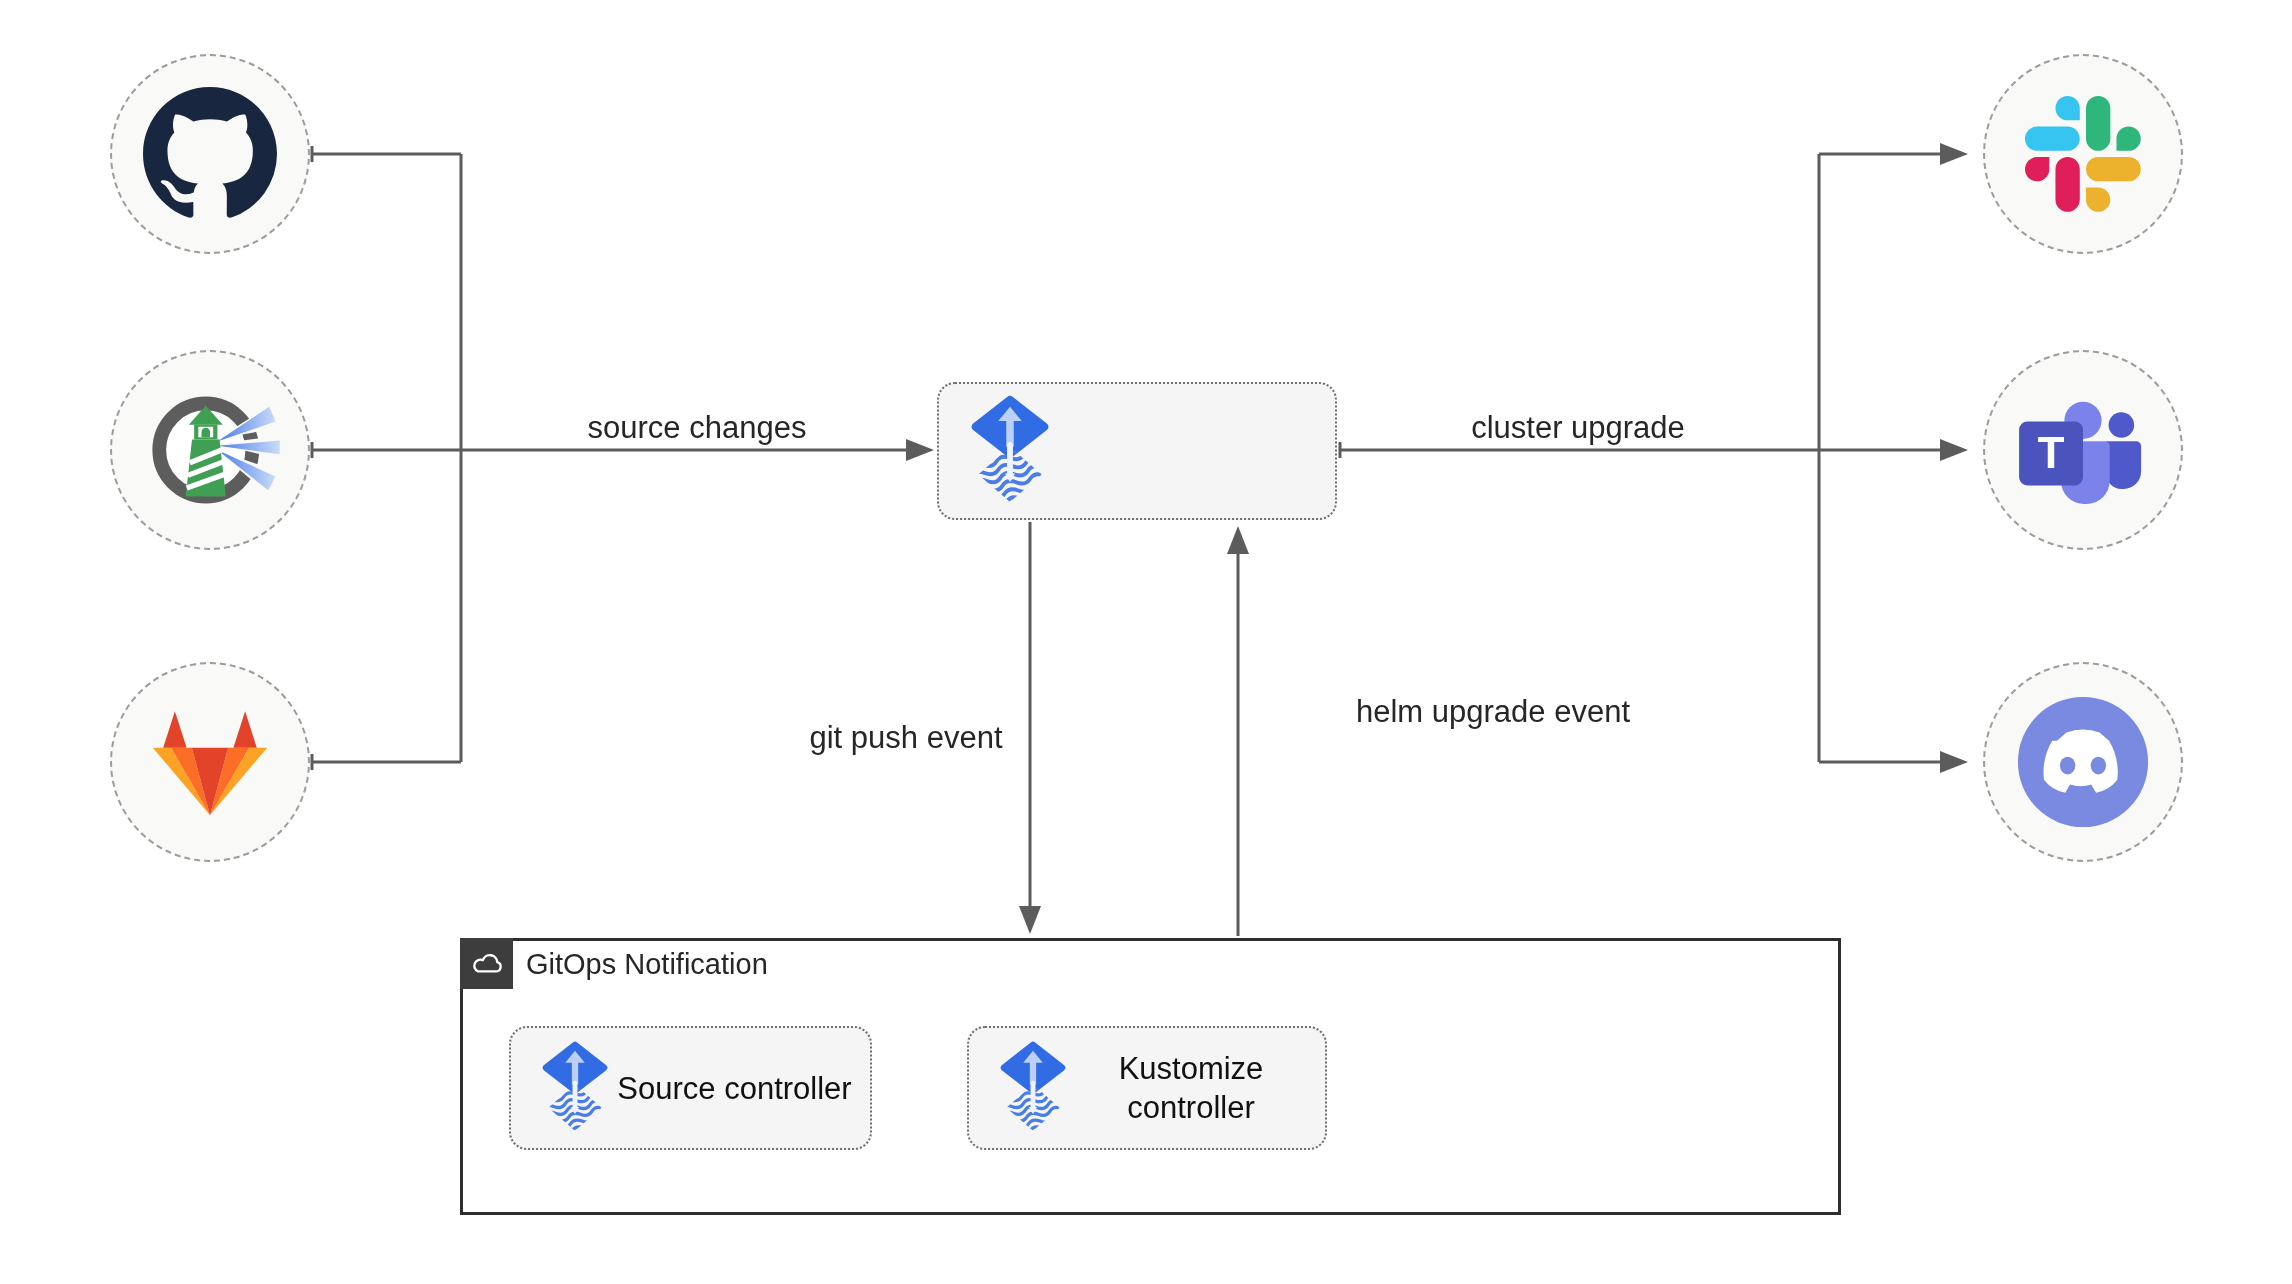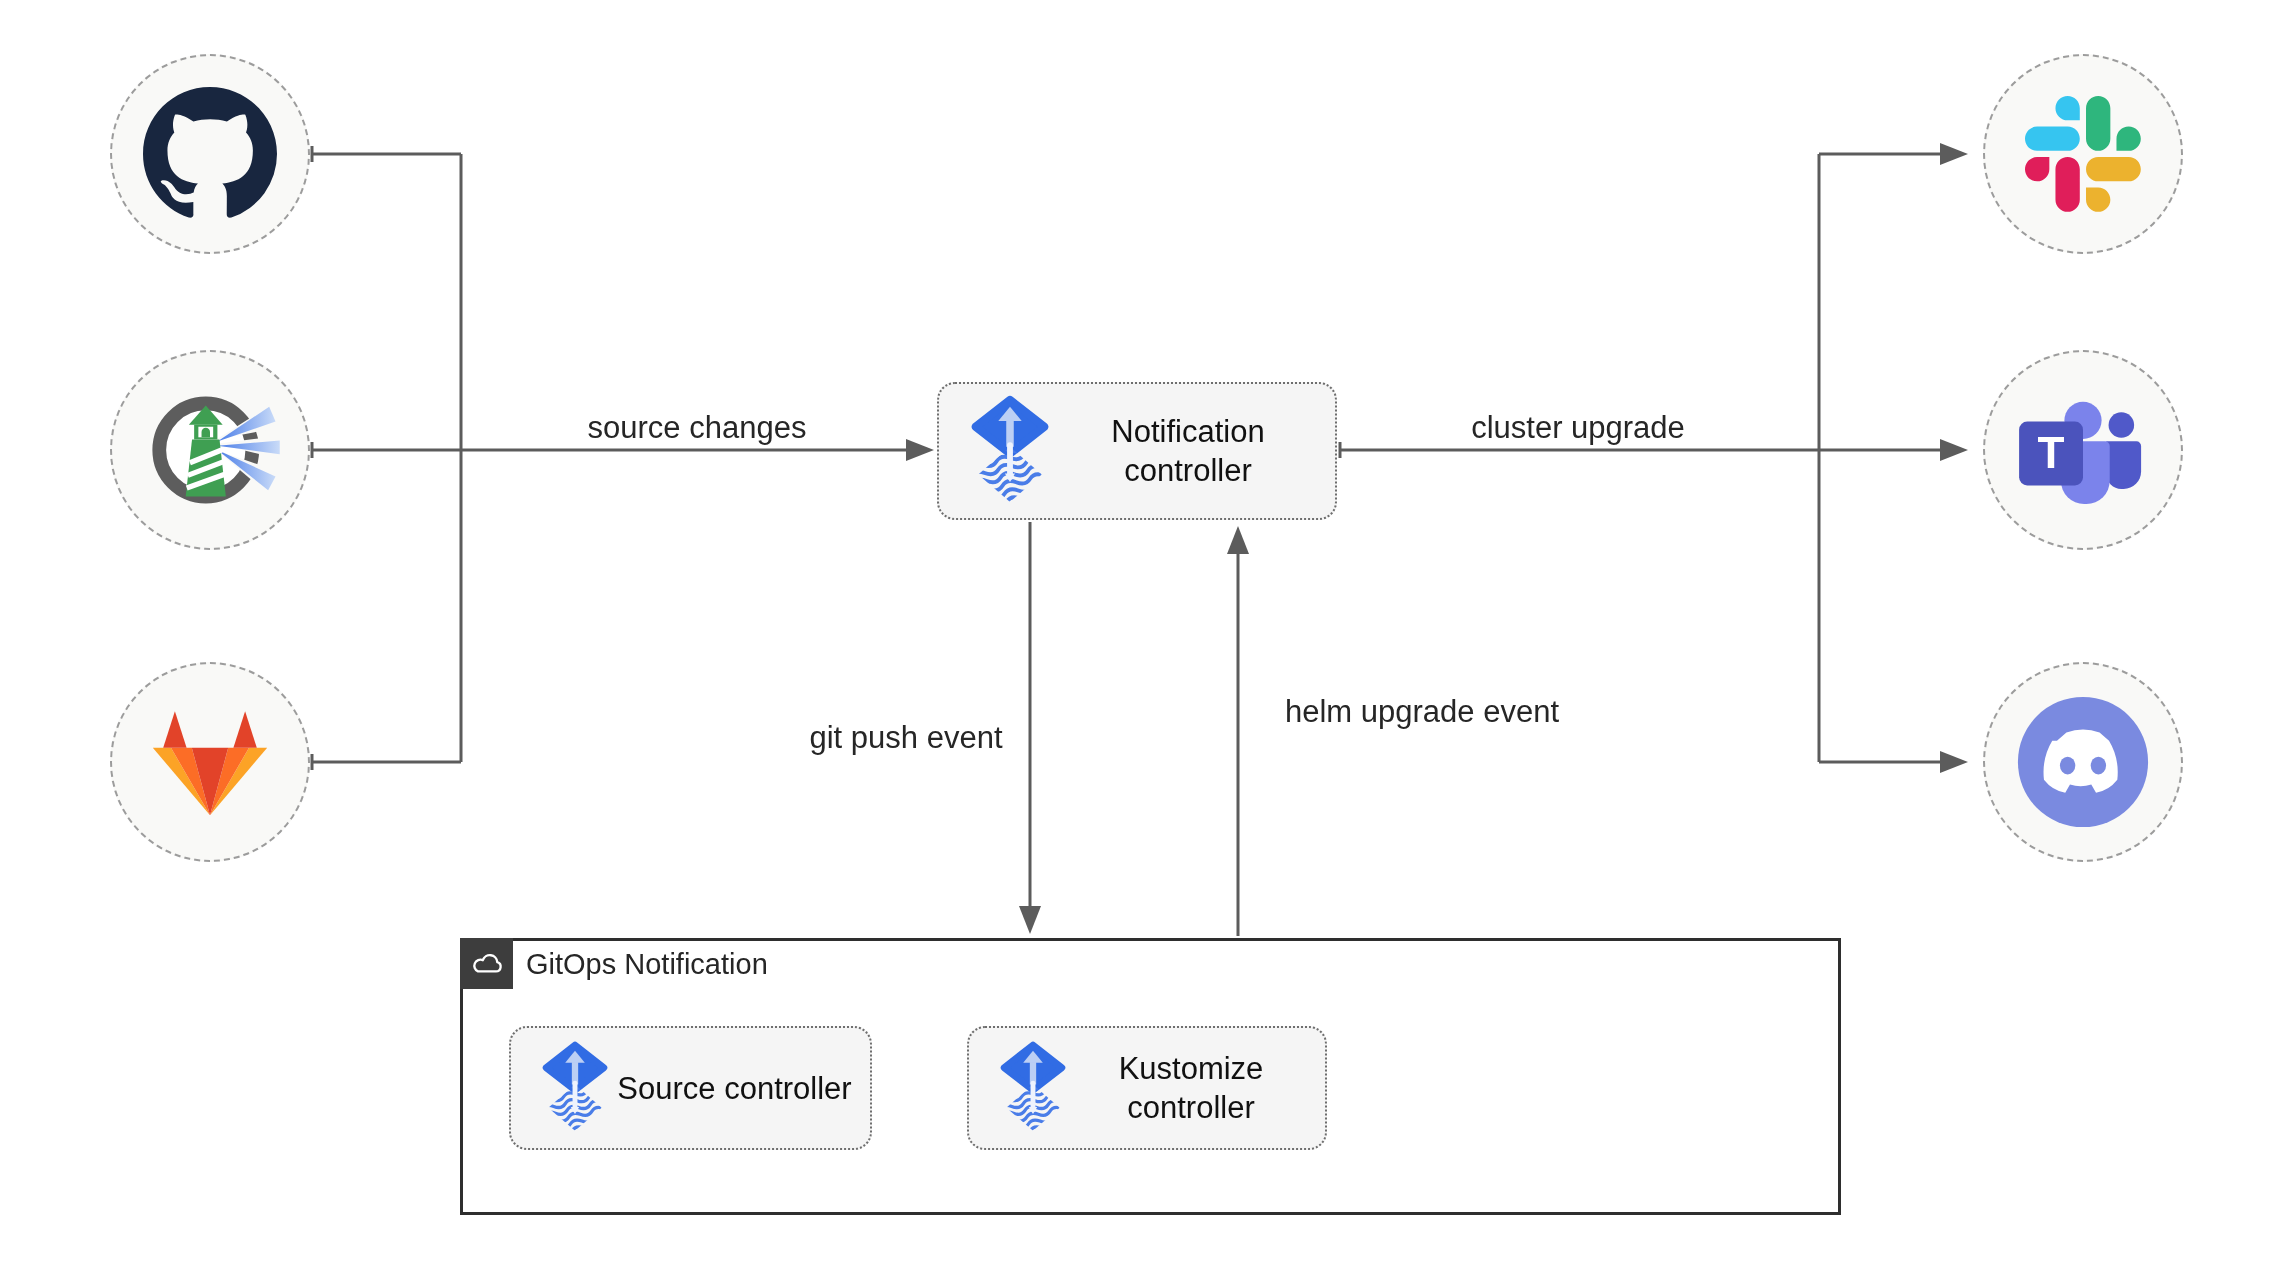--- a/index.html
+++ b/index.html
@@ -93,21 +93,21 @@
 
     <path d="M874 1088 H940"></path>
     <polygon points="963,1088 937,1078 937,1098"></polygon>
     <path d="M1329 1088 H1392"></path>
     <polygon points="1415,1088 1389,1078 1389,1098"></polygon>
   </svg>
 
   <div class="edge-label" style="left:697px;top:410px;">source changes</div>
   <div class="edge-label" style="left:1578px;top:410px;">cluster upgrade</div>
   <div class="edge-label" style="left:906px;top:720px;">git push event</div>
-  <div class="edge-label" style="left:1422px;top:694px;">helm upgrade event</div>
+  <div class="edge-label" style="left:1493px;top:694px;">helm upgrade event</div>
 
   <div class="node-circle" style="left:110px;top:54px;">
     <span>
       <svg width="134" height="134" viewBox="0 0 16 16">
         <path fill="#18263f" d="M8 0C3.58 0 0 3.58 0 8c0 3.54 2.29 6.53 5.47 7.59.4.07.55-.17.55-.38 0-.19-.01-.82-.01-1.49-2.01.37-2.53-.49-2.69-.94-.09-.23-.48-.94-.82-1.13-.28-.15-.68-.52-.01-.53.63-.01 1.08.58 1.23.82.72 1.21 1.87.87 2.33.66.07-.52.28-.87.51-1.07-1.78-.2-3.64-.89-3.64-3.95 0-.87.31-1.59.82-2.15-.08-.2-.36-1.02.08-2.12 0 0 .67-.21 2.2.82.64-.18 1.32-.27 2-.27s1.36.09 2 .27c1.53-1.04 2.2-.82 2.2-.82.44 1.1.16 1.92.08 2.12.51.56.82 1.27.82 2.15 0 3.07-1.87 3.75-3.65 3.95.29.25.54.73.54 1.48 0 1.07-.01 1.93-.01 2.2 0 .21.15.46.55.38A8.01 8.01 0 0 0 16 8c0-4.42-3.58-8-8-8z"></path>
       </svg>
     </span>
   </div>
 
   <div class="node-circle" style="left:110px;top:350px;">
@@ -158,21 +158,20 @@
       </svg>
     </span>
   </div>
 
   <div class="ctl-box" style="left:937px;top:382px;width:400px;height:138px;">
     <span class="logo">
       <svg width="86" height="112" viewBox="0 0 100 134">
           <use href="#flux-icon-sym"></use>
         </svg>
     </span>
-    <div class="ctl-label">Notification controller</div>
   </div>
 
   <div class="node-circle" style="left:1983px;top:54px;">
     <span>
       <svg width="116" height="116" viewBox="0 0 123 123">
         <path fill="#e01e5a" d="M25.8 77.6c0 7.1-5.8 12.9-12.9 12.9S0 84.7 0 77.6s5.8-12.9 12.9-12.9h12.9v12.9zM32.3 77.6c0-7.1 5.8-12.9 12.9-12.9s12.9 5.8 12.9 12.9v32.3c0 7.1-5.8 12.9-12.9 12.9s-12.9-5.8-12.9-12.9V77.6z"></path>
         <path fill="#36c5f0" d="M45.2 25.8c-7.1 0-12.9-5.8-12.9-12.9S38.1 0 45.2 0s12.9 5.8 12.9 12.9v12.9H45.2zM45.2 32.3c7.1 0 12.9 5.8 12.9 12.9s-5.8 12.9-12.9 12.9H12.9C5.8 58.1 0 52.3 0 45.2s5.8-12.9 12.9-12.9h32.3z"></path>
         <path fill="#2eb67d" d="M97 45.2c0-7.1 5.8-12.9 12.9-12.9s12.9 5.8 12.9 12.9-5.8 12.9-12.9 12.9H97V45.2zM90.5 45.2c0 7.1-5.8 12.9-12.9 12.9s-12.9-5.8-12.9-12.9V12.9C64.7 5.8 70.5 0 77.6 0s12.9 5.8 12.9 12.9v32.3z"></path>
         <path fill="#ecb22e" d="M77.6 97c7.1 0 12.9 5.8 12.9 12.9s-5.8 12.9-12.9 12.9-12.9-5.8-12.9-12.9V97h12.9zM77.6 90.5c-7.1 0-12.9-5.8-12.9-12.9s5.8-12.9 12.9-12.9h32.3c7.1 0 12.9 5.8 12.9 12.9s-5.8 12.9-12.9 12.9H77.6z"></path>
       </svg>

